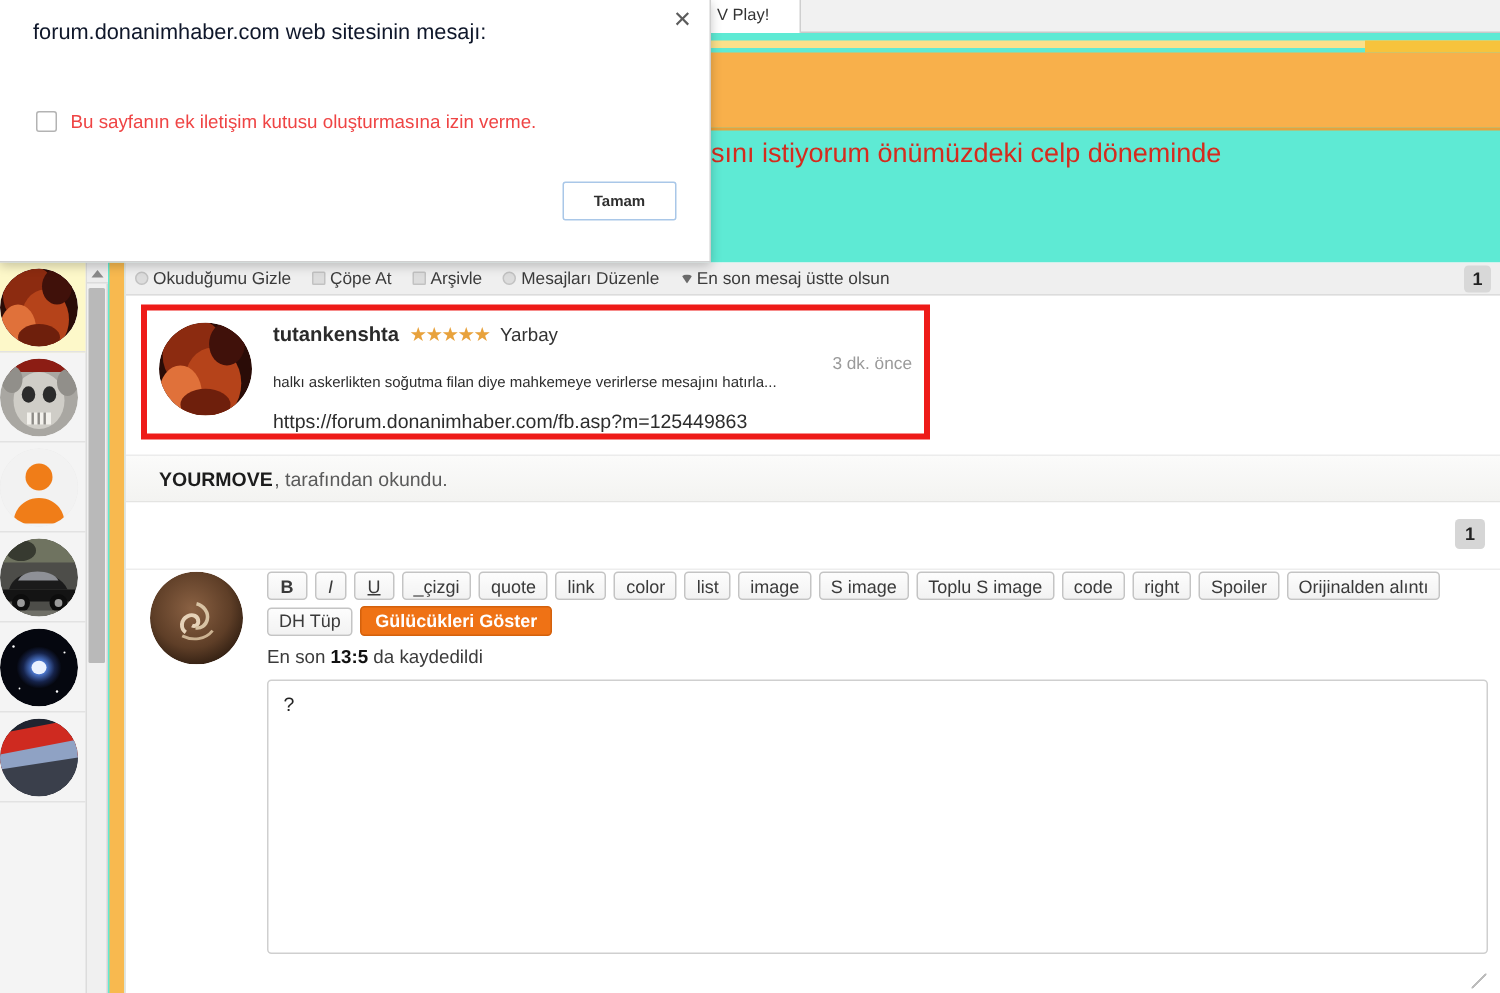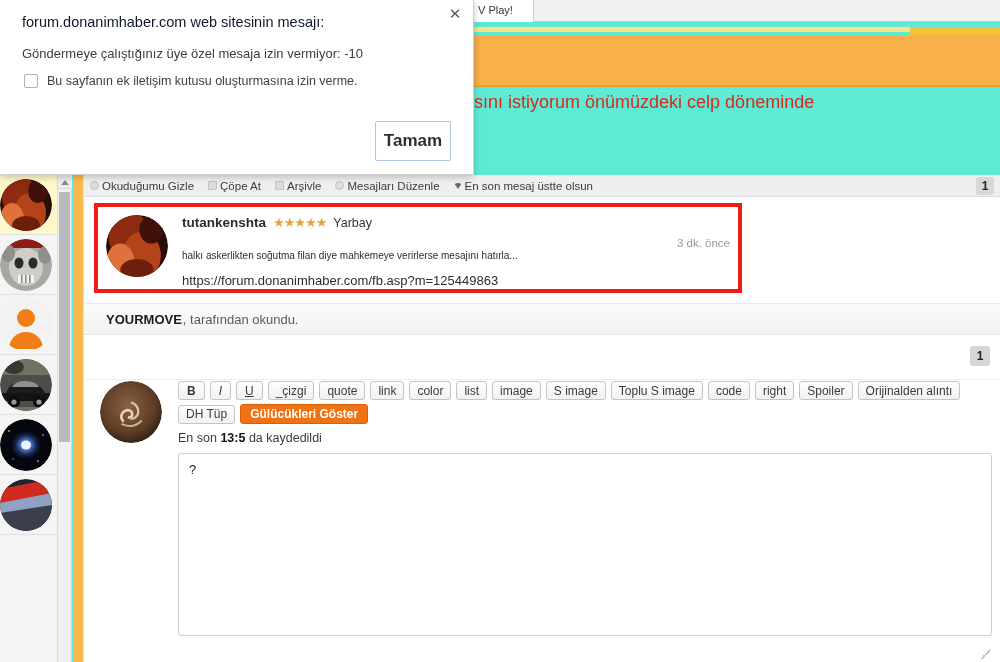--- a/index.html
+++ b/index.html
@@ -134,21 +134,21 @@
   .page-badge {
     position: absolute; right: 6px; top: 2px;
     min-width: 18px; height: 18px; padding: 0 4px;
     background: #d8d8d8; border-radius: 3px;
     font-size: 12px; font-weight: bold; color: #222;
     display: flex; align-items: center; justify-content: center;
   }
 
   
   .post-highlight {
-    position: absolute; left: 10px; top: 28px; width: 648px; height: 90px;
+    position: absolute; left: 10px; top: 28px; width: 526px; height: 90px;
     border: 4px solid #ee1b18; background: #ffffff;
   }
   .post-inner { position: relative; width: 100%; height: 100%; padding: 6px 8px; }
   .post-avatar {
     position: absolute; left: 8px; top: 8px;
     width: 62px; height: 62px; border-radius: 50%; overflow: hidden;
   }
   .post-head {
     position: absolute; left: 84px; top: 8px;
     display: flex; align-items: center; gap: 7px;
@@ -254,27 +254,27 @@
     font-size: 13px; color: #3c3c3c;
   }
   .dlg-check-row {
     position: absolute; left: 24px; top: 74px;
     display: flex; align-items: center; gap: 9px;
   }
   .dlg-check {
     width: 14px; height: 14px; border: 1px solid #b3b3b3;
     border-radius: 2px; background: #fff; flex: none;
   }
-  .dlg-check-label { font-size: 12.5px; color: #404040; }
+  .dlg-check-label { font-size: 12.5px; color: #ef4444; }
   .dlg-ok {
     position: absolute; right: 22px; top: 121px;
-    width: 76px; height: 40px;
+    width: 76px; height: 26px;
     border: 1px solid #a9c7e8; border-radius: 2px;
     background: #ffffff;
-    font-size: 17px; font-weight: bold; color: #2f2f2f;
+    font-size: 10px; font-weight: bold; color: #2f2f2f;
     font-family: "Liberation Sans", sans-serif;
     cursor: pointer;
     text-align: center;
   }
   .dlg-close {
     position: absolute; right: 8px; top: 4px;
     width: 20px; height: 20px; cursor: pointer;
     color: #5c5c5c; font-size: 15px; line-height: 20px; text-align: center;
   }
 </style>
@@ -549,20 +549,19 @@
       <textarea class="ta-box" placeholder="" style="">?</textarea>
       <div class="ta-grip"></div>
     </div>
   </div>
 </div>
 
 <div class="dialog-backdrop" style="pointer-events:none">
   <div class="dialog" style="pointer-events:auto">
     <div class="dlg-close">✕</div>
     <div class="dlg-title">forum.donanimhaber.com web sitesinin mesajı:</div>
-    <div class="dlg-msg">Göndermeye çalıştığınız üye özel mesaja izin vermiyor: -10</div>
     <div class="dlg-check-row">
       <span class="dlg-check"></span>
       <span class="dlg-check-label">Bu sayfanın ek iletişim kutusu oluşturmasına izin verme.</span>
     </div>
     <button class="dlg-ok">Tamam</button>
   </div>
 </div>
 
 </body></html>

